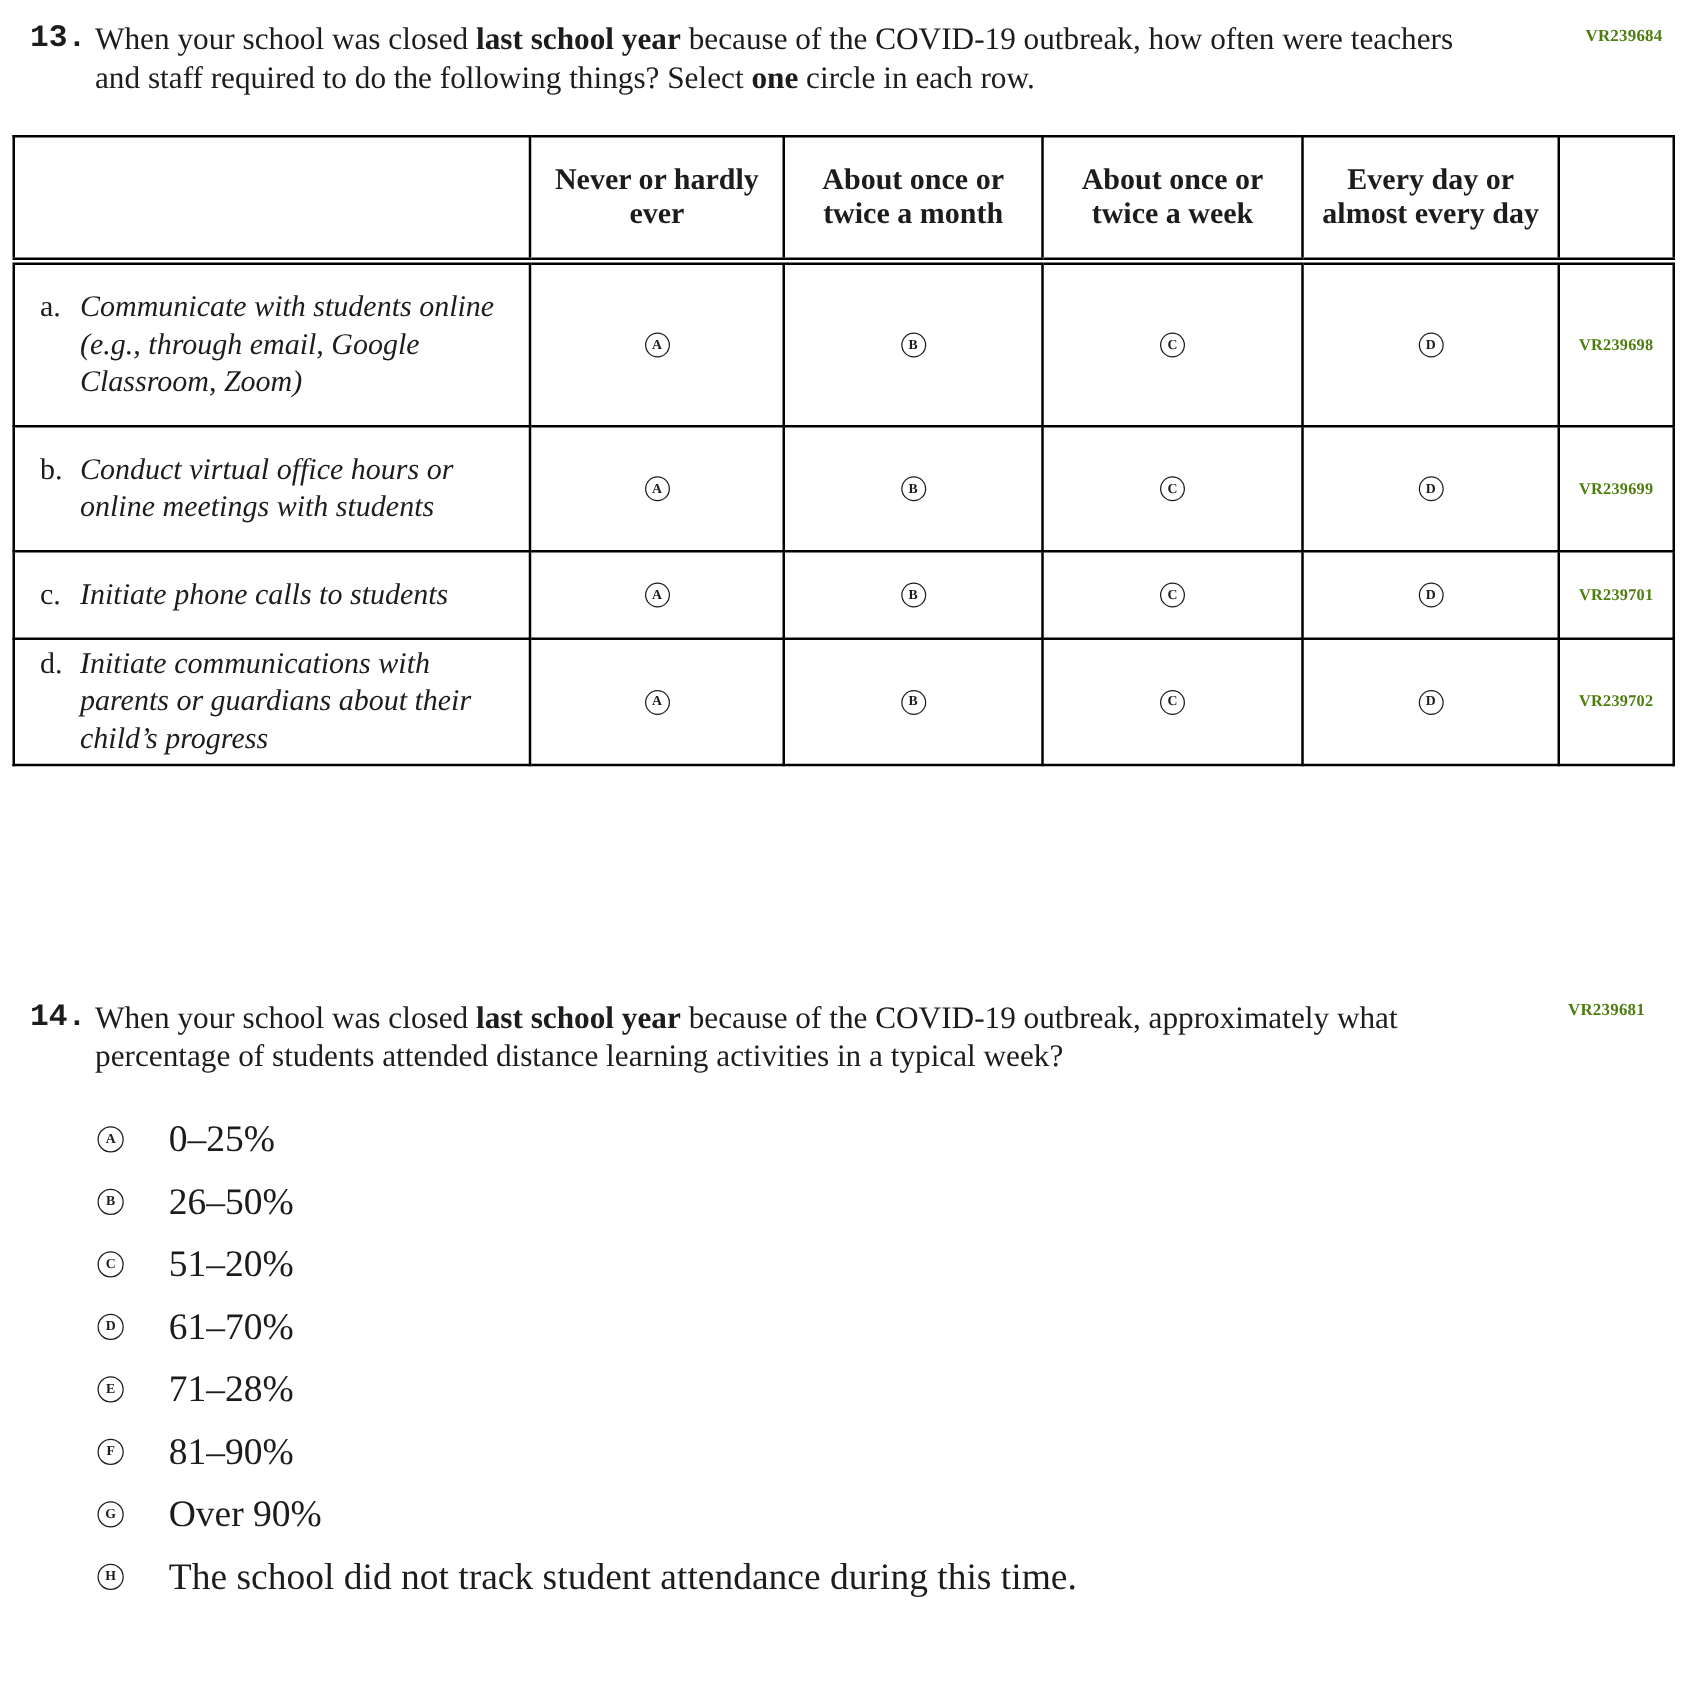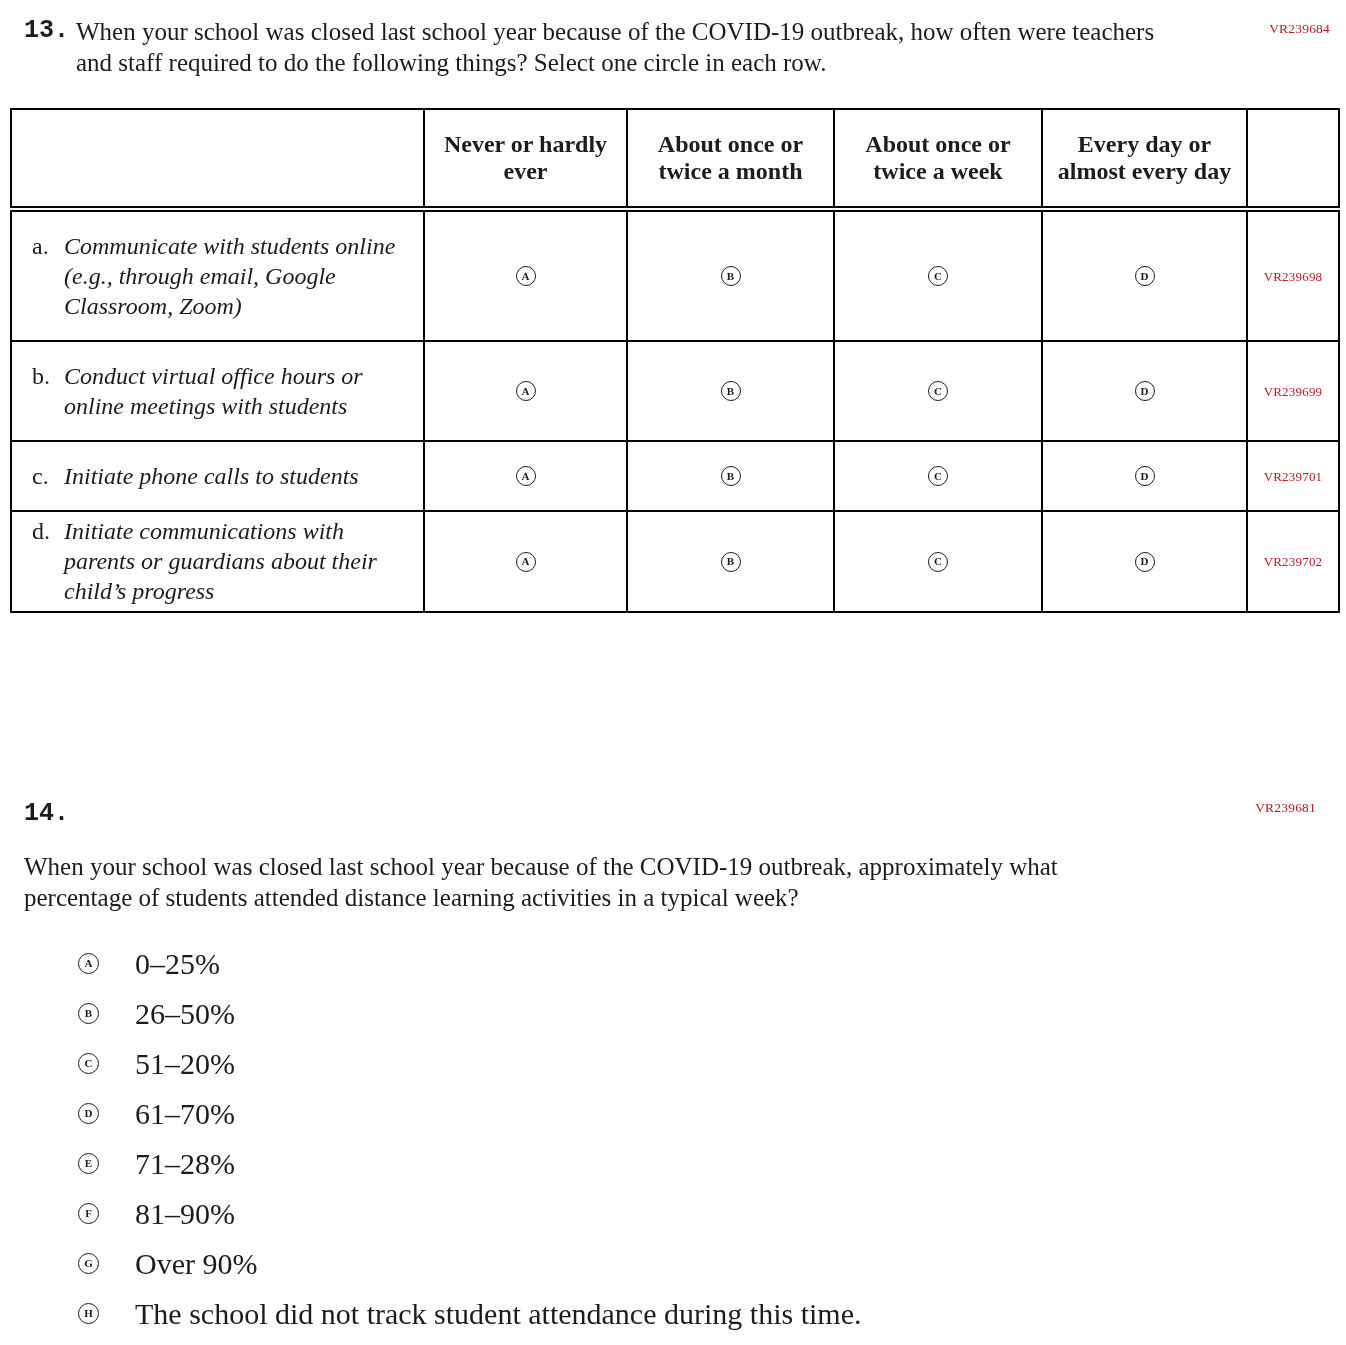--- a/index.html
+++ b/index.html
@@ -8,46 +8,47 @@
     width:1346px; height:1345px;
     font-family:"Liberation Serif", serif;
     color:#1c1c1c;
     position:relative;
     overflow:hidden;
   }
   .page { position:relative; width:1346px; height:1345px; }
 
   .vr-code {
     font-size:13.5px;
-    color:#b91c1c;
+    color:#4d7c0f;
     letter-spacing:0.2px;
+    font-weight:bold;
   }
   .vr-top { position:absolute; top:5px; right:16px; }
   .vr-mid { position:absolute; top:784px; right:30px; }
 
   
   .question {
     display:flex;
     align-items:flex-start;
   }
   .q13 { margin:16px 0 0 24px; }
-  .q14 { margin:186px 0 0 24px;flex-direction:column; }
+  .q14 { margin:186px 0 0 24px; }
   .q-number {
     font-weight:bold;
     font-size:25px;
     width:52px;
     flex:0 0 52px;
     font-family:Liberation Mono, monospace;
   }
   .q-prompt {
     font-size:25px;
     line-height:1.24;
     max-width:1092px;
   }
-  .q-prompt b { font-weight:normal; }
+  .q-prompt b { font-weight:bold; }
 
   
   table.freq {
     margin:30px 0 0 10px;
     border-collapse:collapse;
     table-layout:fixed;
     width:1328px;
     border:2px solid #000;
   }
   table.freq td, table.freq th {

